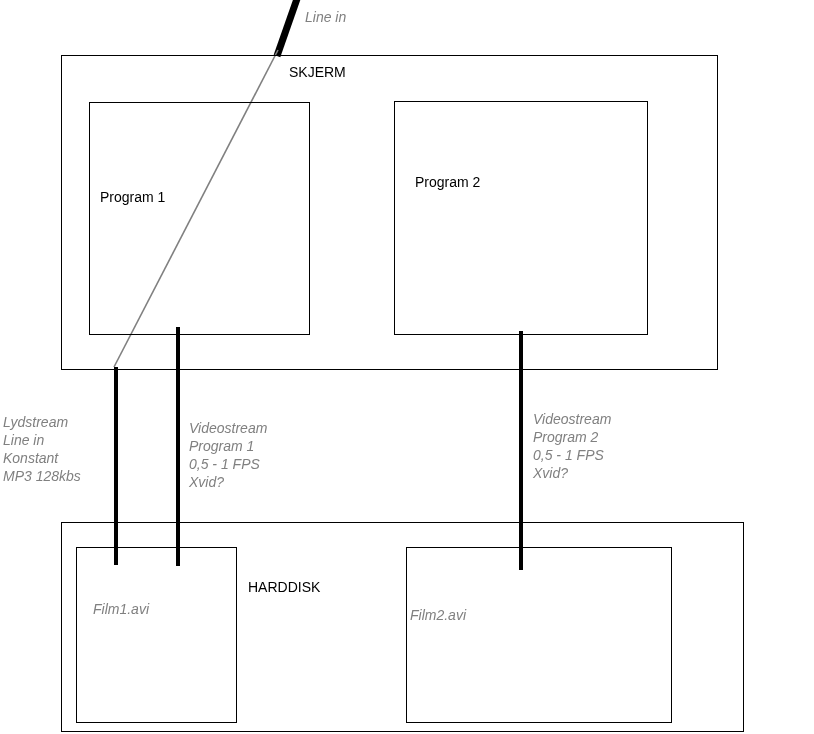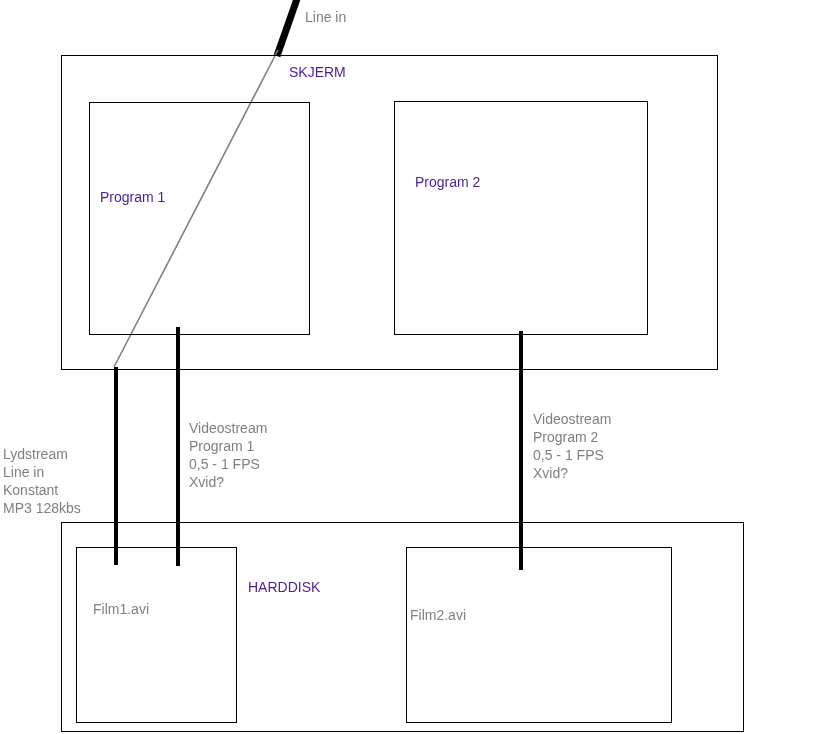--- a/index.html
+++ b/index.html
@@ -19,24 +19,25 @@
     position: absolute;
     border: 1px solid #000000;
     box-sizing: border-box;
     background: transparent;
   }
   .label {
     position: absolute;
     white-space: pre;
     font-size: 14px;
     line-height: 18px;
-    color: #4c1d95;
+    color: #000000;
   }
   .label-gray {
     color: #808080;
+    font-style: italic;
   }
   .thick-line {
     position: absolute;
     background: #000000;
     width: 4px;
   }
   svg.overlay {
     position: absolute;
     left: 0;
     top: 0;
@@ -78,21 +79,21 @@
   <div class="label" style="left:100px; top:188px;">Program 1</div>
 
   <div class="label" style="left:415px; top:173px;">Program 2</div>
 
   <div class="label" style="left:248px; top:578px;">HARDDISK</div>
 
   <div class="label label-gray" style="left:93px; top:600px;">Film1.avi</div>
 
   <div class="label label-gray" style="left:410px; top:606px;">Film2.avi</div>
 
-  <div class="label label-gray" style="left:3px; top:413px;margin-top:32px;"><span>Lydstream
+  <div class="label label-gray" style="left:3px; top:413px;"><span>Lydstream
 Line in
 Konstant
 MP3 128kbs</span></div>
 
   <div class="label label-gray" style="left:189px; top:419px;"><span>Videostream
 Program 1
 0,5 - 1 FPS
 Xvid?</span></div>
 
   <div class="label label-gray" style="left:533px; top:410px;"><span>Videostream

